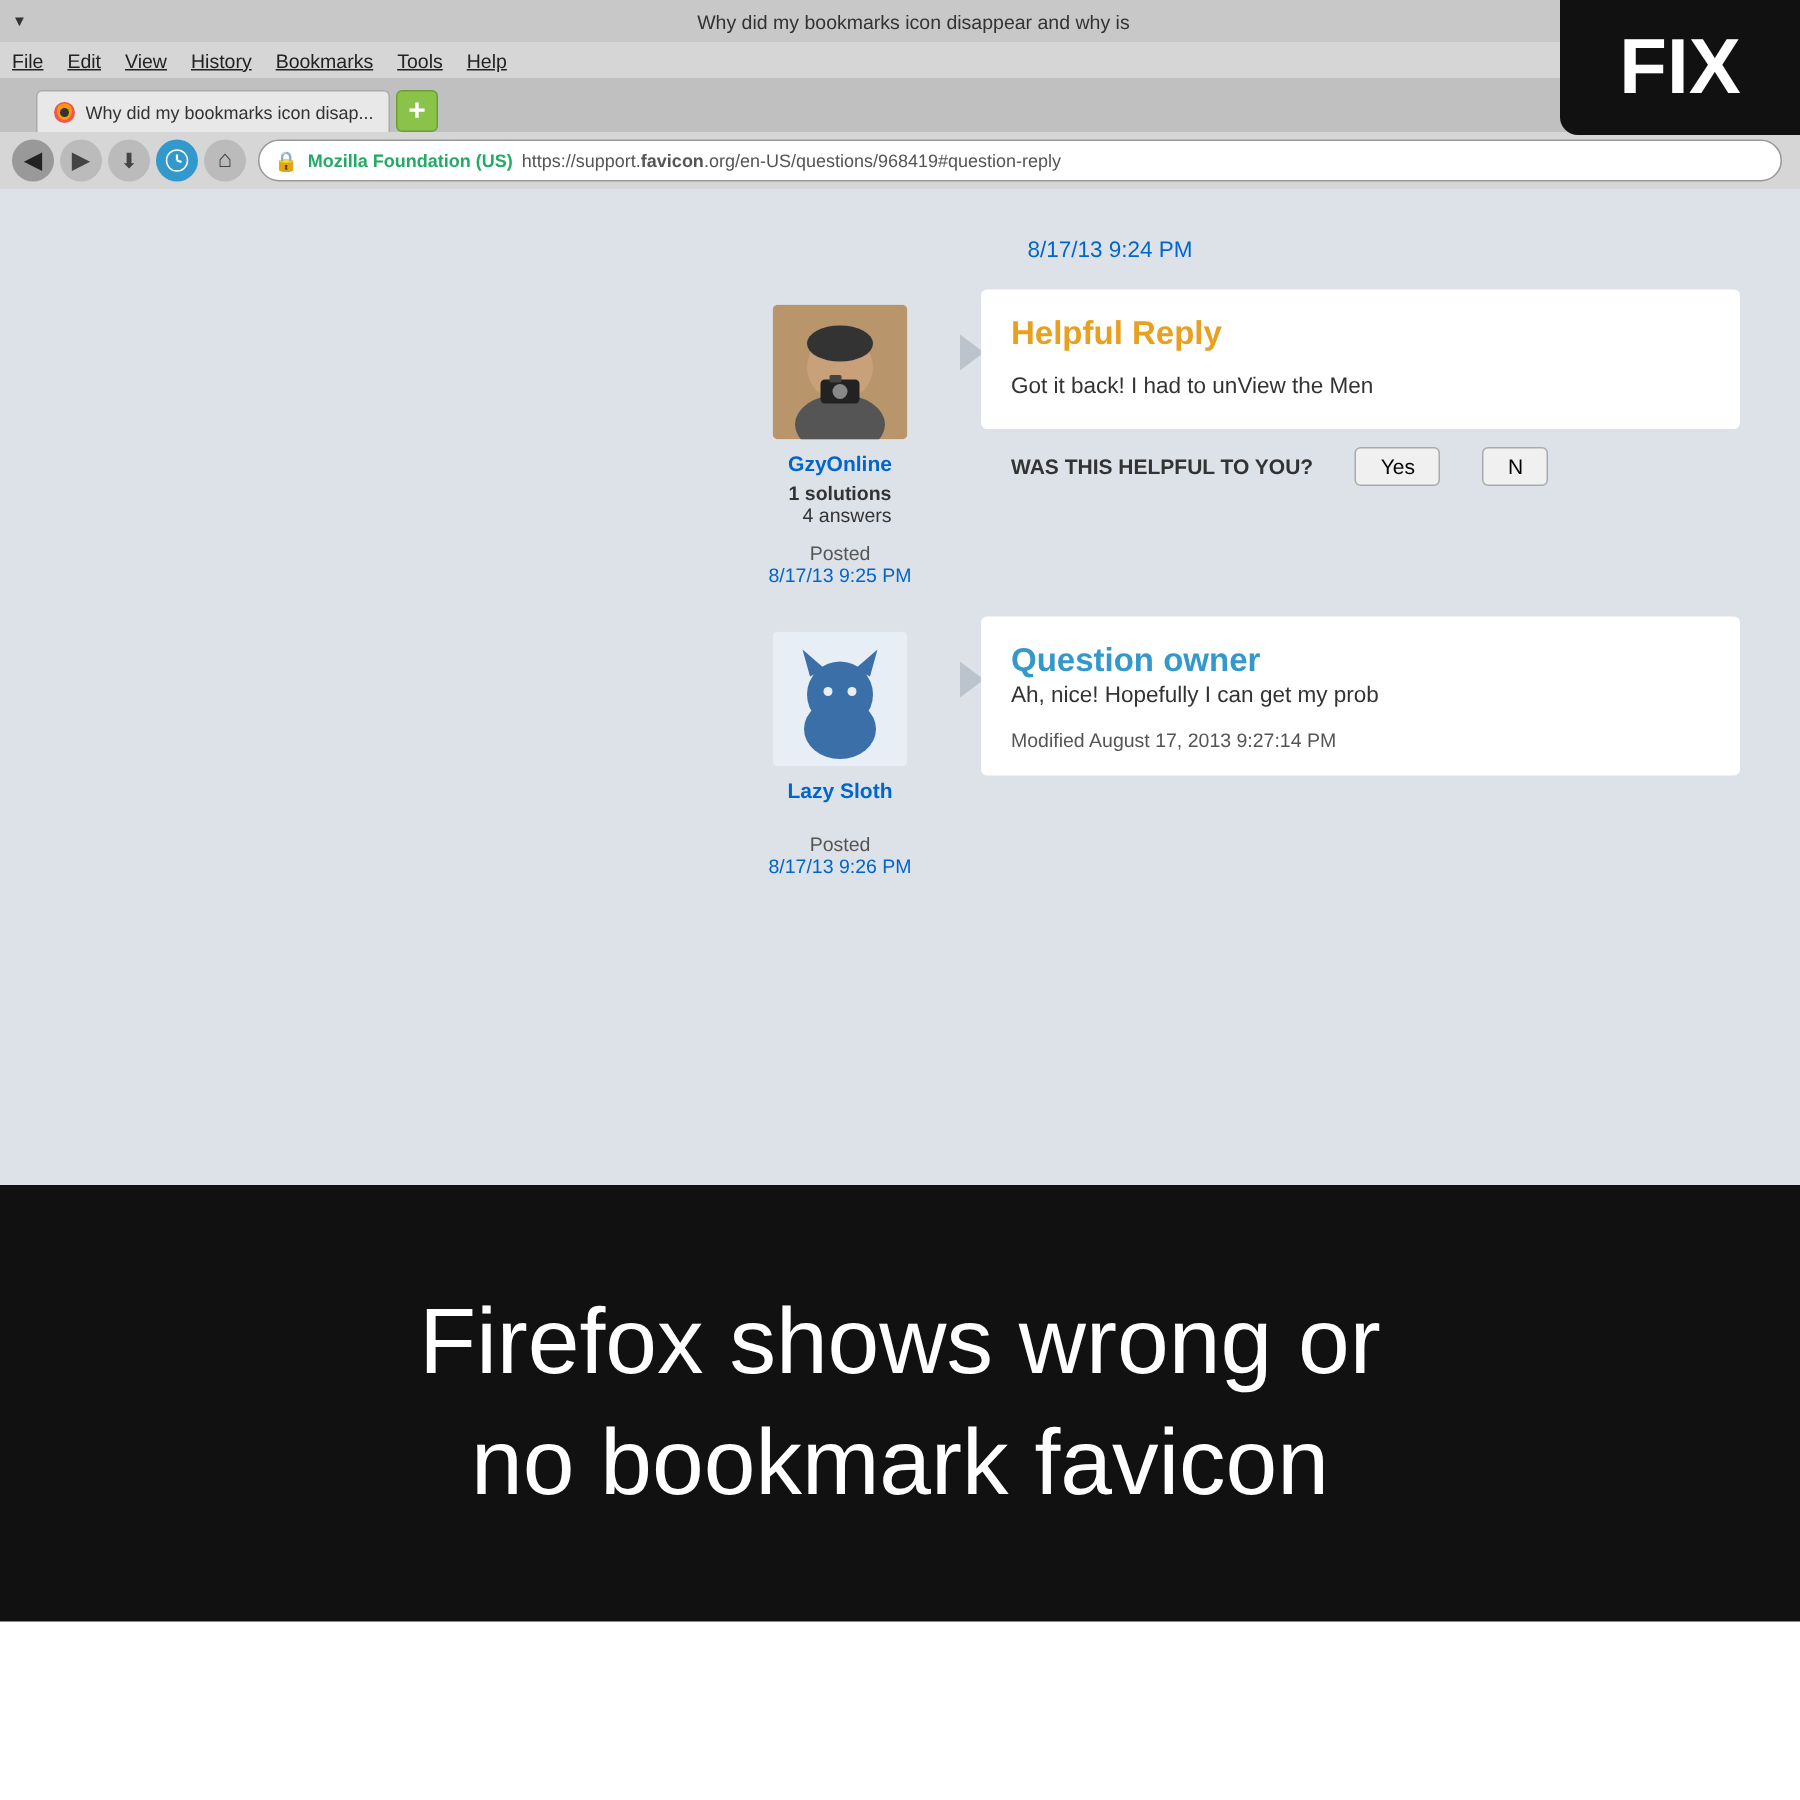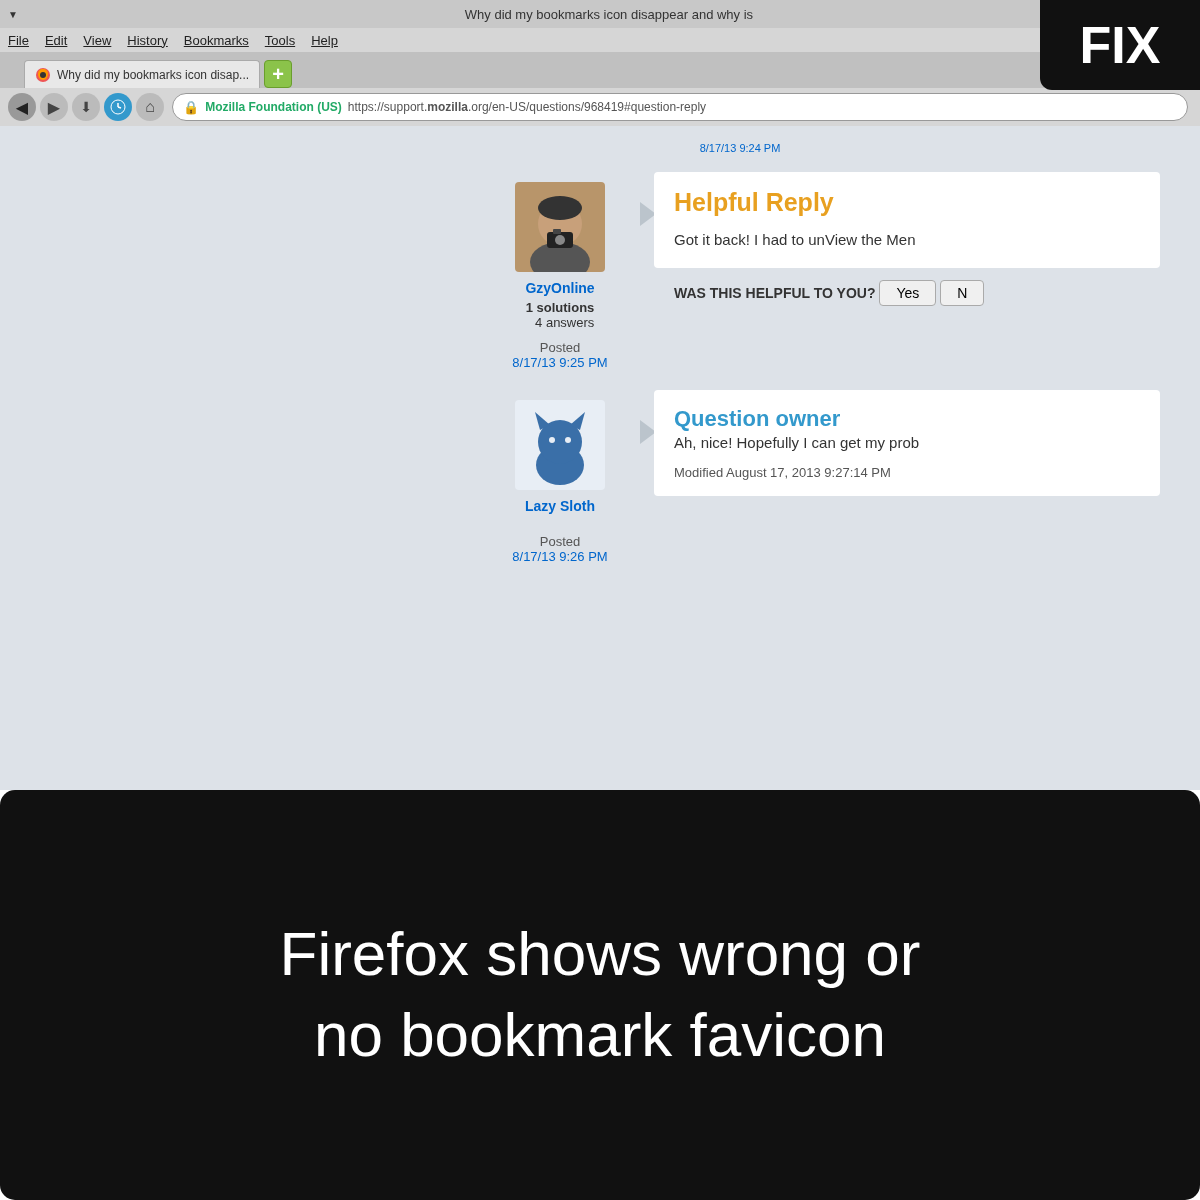--- a/index.html
+++ b/index.html
@@ -172,22 +172,22 @@
       position: relative;
     }
 
     .page-inner {
       padding: 0 0 0 480px;
     }
 
     .timestamp-top {
       text-align: center;
       color: #0066cc;
-      font-size: 11px;
-      padding: 16px 0 8px 0;
+      font-size: 15px;
+      padding: 32px 0 8px 0;
       margin-left: -200px;
     }
 
     
     .post-section {
       display: flex;
       margin-bottom: 20px;
       margin-top: 10px;
     }
 
@@ -256,21 +256,21 @@
     .post-content-box {
       flex: 1;
       background: white;
       border-radius: 4px;
       padding: 16px 20px;
       margin-right: 20px;
     }
 
     .helpful-reply-label {
       color: #e8a020;
-      font-size: 25px;
+      font-size: 22px;
       font-weight: bold;
       margin-bottom: 12px;
     }
 
     .question-owner-label {
       color: #3399cc;
       font-size: 22px;
       font-weight: bold;
     }
 
@@ -278,21 +278,21 @@
       font-size: 15px;
       color: #333;
       line-height: 1.5;
     }
 
     .helpful-section {
       padding: 12px 20px;
       margin-right: 20px;
       display: flex;
       align-items: center;
-      gap: 4px;
+      gap: 28px;
       font-size: 14px;
       color: #333;
       font-weight: bold;
     }
 
     .helpful-btn {
       padding: 4px 16px;
       border: 1px solid #aaa;
       border-radius: 4px;
       background: #f0f0f0;
@@ -302,26 +302,25 @@
 
     .modified-text {
       font-size: 13px;
       color: #555;
       margin-top: 10px;
     }
 
     
     .bottom-section {
       width: 1200px;
-      height: 410px;
+      height: 291px;
       background: #111;
       display: flex;
       align-items: center;
       justify-content: center;
-      border-radius: 15px;
     }
 
     .bottom-text {
       color: white;
       font-size: 62px;
       font-weight: normal;
       text-align: center;
       line-height: 1.3;
       font-family: Arial, sans-serif;
     }
@@ -382,21 +381,21 @@
           <line x1="8" y1="8" x2="8" y2="4" stroke="white" stroke-width="1.5"></line>
           <line x1="8" y1="8" x2="11" y2="9" stroke="white" stroke-width="1.5"></line>
         </svg>
       </button>
       <button class="nav-btn">⌂</button>
 
       <div class="url-bar">
         <span class="lock-icon">🔒</span>
         <span class="url-origin">Mozilla Foundation (US)</span>
         <span style="font-size:12px;color:#555;">
-          https://support.<strong>mozilla</strong>.org/en-US/questions/968419#question-reply
+          https://support.<strong>favicon</strong>.org/en-US/questions/968419#question-reply
         </span>
       </div>
     </div>
 
     <div class="page-content">
       <div class="page-inner">
 
         <div class="timestamp-top">8/17/13 9:24 PM</div>
 
         <div class="post-section">

